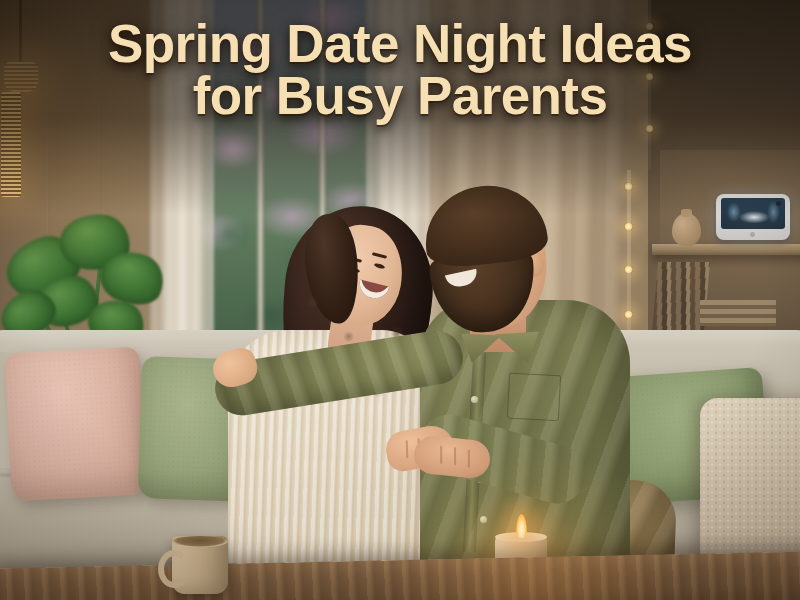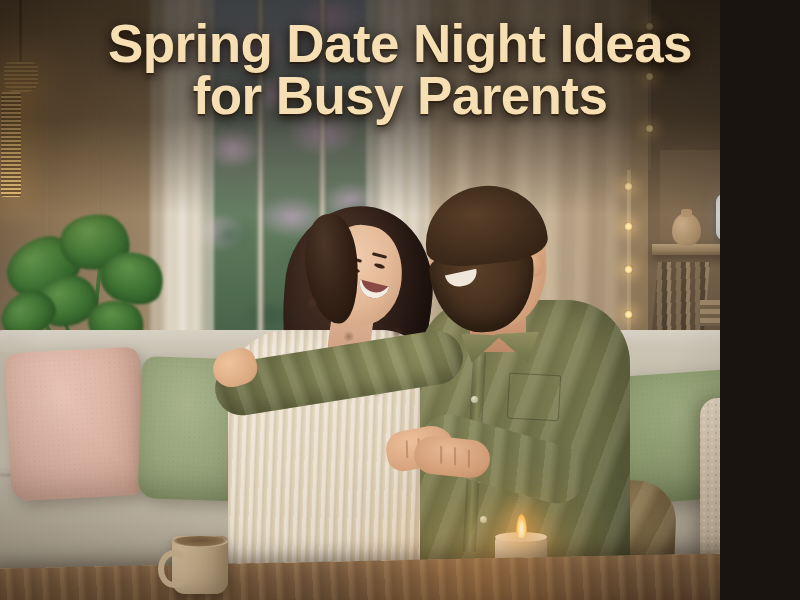--- a/index.html
+++ b/index.html
@@ -6,21 +6,21 @@
     margin: 0;
     padding: 0;
     background: #1a1410;
   }
   body {
     font-family: "Liberation Sans", sans-serif;
   }
 
   #poster {
     position: relative;
-    width: 720px;
+    width: 800px;
     height: 600px;
     overflow: hidden;
     background: #2b2018;
   }
 
   
   .scene {
     position: absolute;
     inset: 0;
     overflow: hidden;

